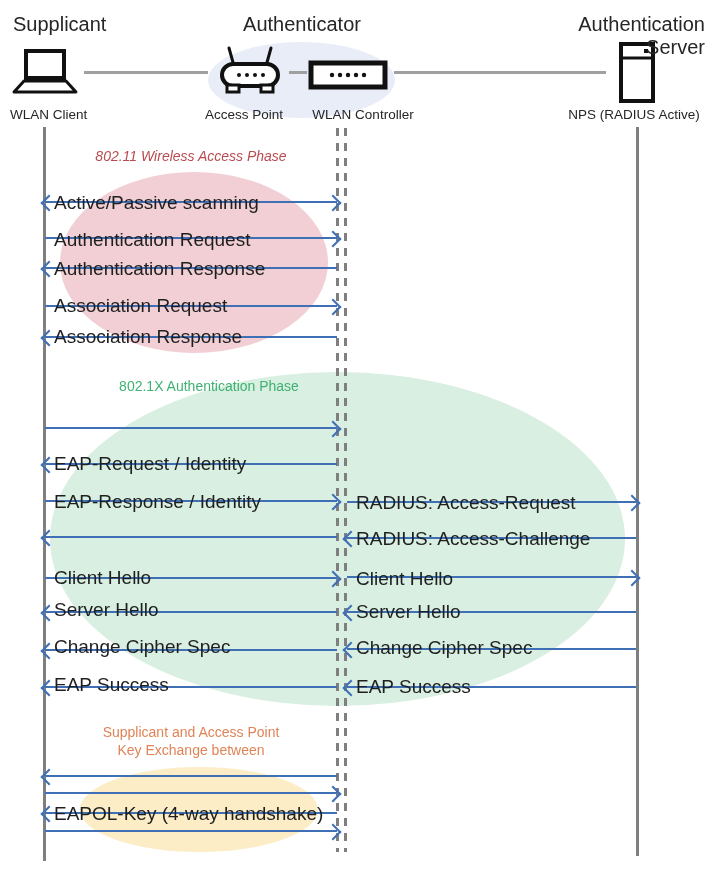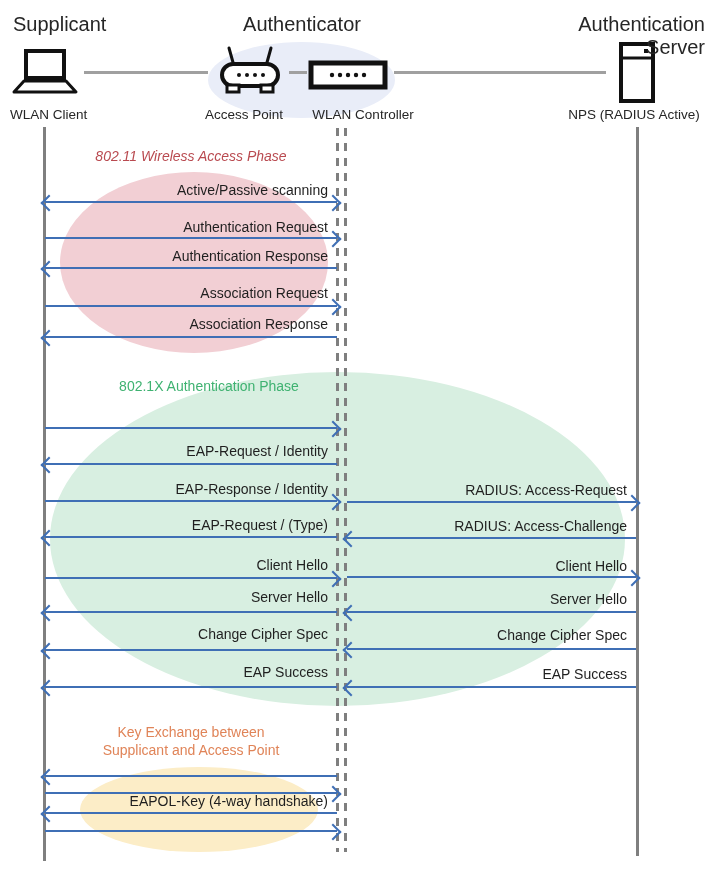--- a/index.html
+++ b/index.html
@@ -36,21 +36,21 @@
   .phase-title { position:absolute; font-size:14px; text-align:center; z-index:6; line-height:18px; }
   .phase-title.red    { left:44px; width:294px; top:147px; color:var(--red-title);font-style:italic; }
   .phase-title.greent { left:62px; width:294px; top:377px; color:var(--green-title); }
   .phase-title.orange { left:44px; width:294px; top:723px; color:var(--orange-title); }
   
   .arrow { position:absolute; height:2px; z-index:5; }
   .aline { position:absolute; left:1px; right:1px; top:0; height:2px; background:var(--arrow); }
   .ahead { position:absolute; width:10px; height:10px; top:-4px; }
   .ahead.r { right:-1px; border-top:2.4px solid var(--arrow); border-right:2.4px solid var(--arrow); transform:rotate(45deg); }
   .ahead.l { left:-1px;  border-bottom:2.4px solid var(--arrow); border-left:2.4px solid var(--arrow); transform:rotate(45deg); }
-  .msg-label { position:absolute; font-size:14px; height:17px; line-height:17px; text-align:right; color:var(--text); z-index:6; white-space:nowrap; }
+  .msg-label { position:absolute; font-size:19px; height:17px; line-height:17px; text-align:left; color:var(--text); z-index:6; white-space:nowrap;margin-top:12px; }
   svg .st { fill:#ffffff; stroke:var(--icon); }
 </style>
 </head>
 <body>
 
 <div id="stage">
 
   <div class="ellipse lavender"></div>
   <div class="ellipse pink"></div>
   <div class="ellipse green"></div>
@@ -107,22 +107,22 @@
   <div class="dev-label center" style="left:554px; width:160px;">NPS (RADIUS Active)</div>
 
   <div class="lifeline" style="left:42.5px; top:127px; height:734px;"></div>
   <div class="lifeline dashed" style="left:336px; top:128px; height:724px;"></div>
   <div class="lifeline dashed" style="left:344px; top:128px; height:724px;"></div>
   <div class="lifeline" style="left:636px; top:127px; height:729px;"></div>
 
   <div class="phase-title red">802.11 Wireless Access Phase</div>
   <div class="phase-title greent">802.1X Authentication Phase</div>
   <div class="phase-title orange">
+    <div>Supplicant and Access Point</div>
     <div>Key Exchange between</div>
-    <div>Supplicant and Access Point</div>
   </div>
 
 <div class="arrow" style="left: 44px; top: 201px; width: 294px;">
       <div class="aline"></div>
       <div class="ahead r"></div>
       <div class="ahead l"></div>
     </div>
     <div class="msg-label" style="left: 54px; width: 274px; top: 182px;">Active/Passive scanning</div>
     <div class="arrow" style="left: 44px; top: 237px; width: 294px;">
       <div class="aline"></div>
@@ -160,21 +160,20 @@
     <div class="msg-label" style="left: 54px; width: 274px; top: 481px;">EAP-Response / Identity</div>
     <div class="arrow" style="left: 346px; top: 501px; width: 291px;">
       <div class="aline"></div>
       <div class="ahead r"></div>
     </div>
     <div class="msg-label" style="left: 356px; width: 271px; top: 482px;">RADIUS: Access-Request</div>
     <div class="arrow" style="left: 44px; top: 536px; width: 294px;">
       <div class="aline"></div>
       <div class="ahead l"></div>
     </div>
-    <div class="msg-label" style="left: 54px; width: 274px; top: 517px;">EAP-Request / (Type)</div>
     <div class="arrow" style="left: 346px; top: 537px; width: 291px;">
       <div class="aline"></div>
       <div class="ahead l"></div>
     </div>
     <div class="msg-label" style="left: 356px; width: 271px; top: 518px;">RADIUS: Access-Challenge</div>
     <div class="arrow" style="left: 44px; top: 577px; width: 294px;">
       <div class="aline"></div>
       <div class="ahead r"></div>
     </div>
     <div class="msg-label" style="left: 54px; width: 274px; top: 557px;">Client Hello</div>

